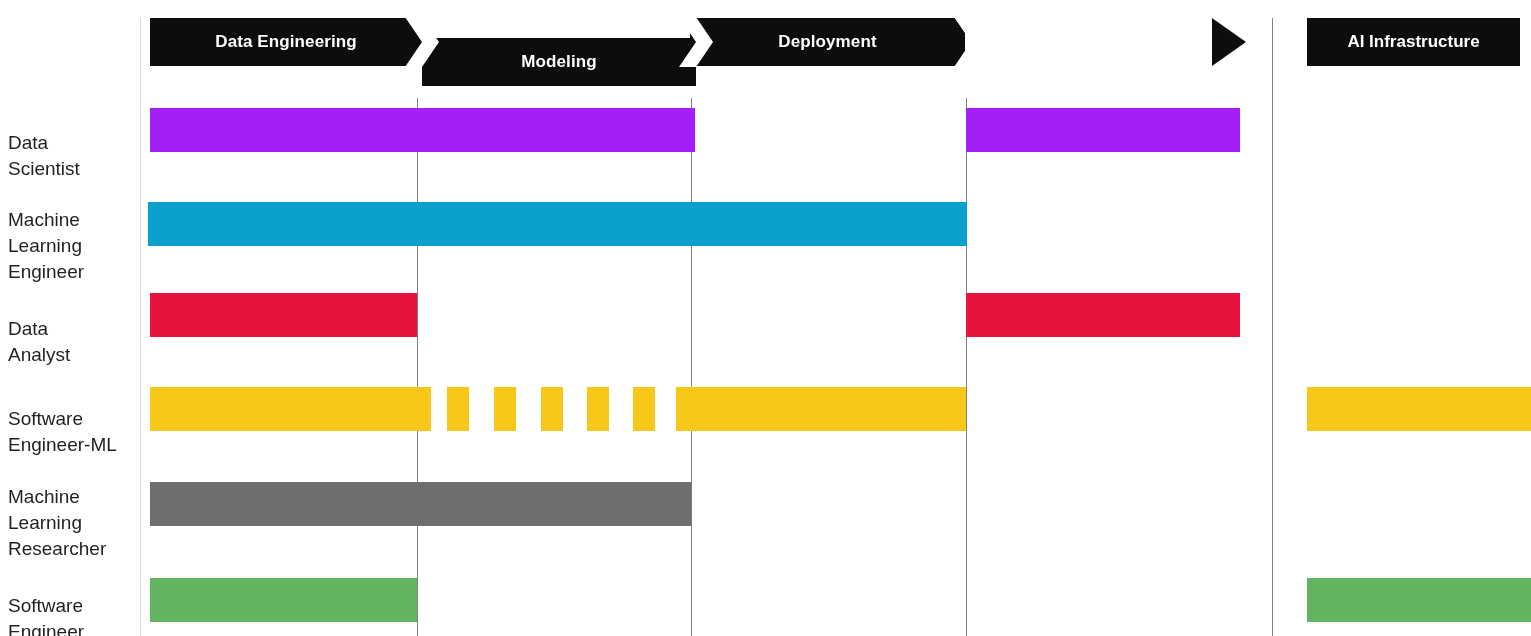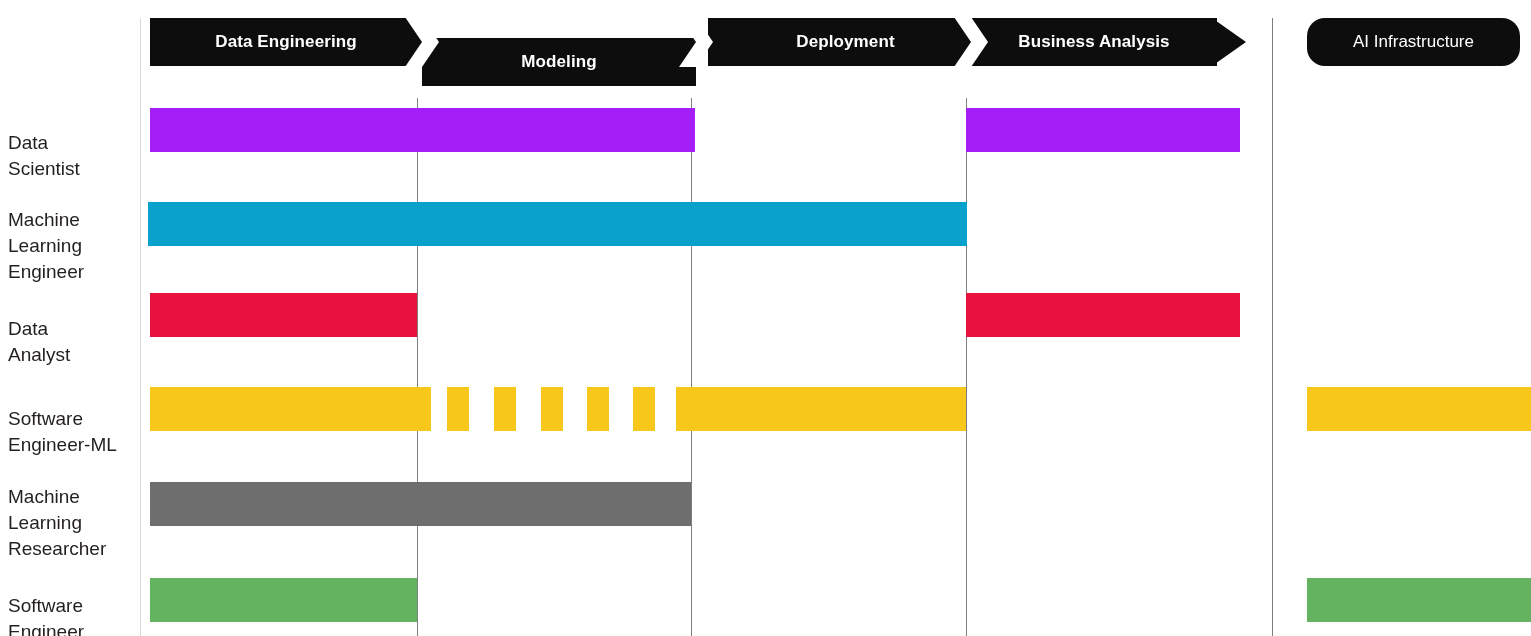--- a/index.html
+++ b/index.html
@@ -49,24 +49,23 @@
     clip-path:polygon(0 0, 0 48px, 34px 24px);
   }
 
   .infra-box{
     position:absolute;
     left:1307px; top:18px;
     width:213px; height:48px;
     background:#0d0d0d;
     color:#ffffff;
     font-size:17px;
-    font-weight:normal;
+    font-weight:bold;
     display:flex;align-items:center;justify-content:center;
     box-sizing:border-box;
-    border-radius:18px;
   }
 
   
   .vline{position:absolute;width:1px;background:#7f7f7f;}
   .vline.faint{background:#d9d9d9;}
 
   
   .row-label{
     position:absolute;
     left:8px;
@@ -97,25 +96,22 @@
 
 <div id="stage">
 
   <div class="phase-band">
     <div class="phase" style="left:0px;width:272px;">
       <span class="phase-label">Data Engineering</span>
     </div>
     <div class="phase" style="left:272px;width:274px;margin-top:20px;">
       <span class="phase-label">Modeling</span>
     </div>
-    <div class="phase" style="left:558px;width:275px;">
+    <div class="phase" style="left:540px;width:275px;">
       <span class="phase-label">Deployment</span>
-    </div>
-    <div class="phase" style="left:821px;width:246px;">
-      <span class="phase-label">Business Analysis</span>
     </div>
     <div class="band-cap" style="left:1062px;"></div>
 
     <div class="notch" style="left:255px;"></div>
     <div class="notch" style="left:529px;"></div>
     <div class="notch" style="left:804px;"></div>
   </div>
 
   <div class="infra-box">
     <span>AI Infrastructure</span>

